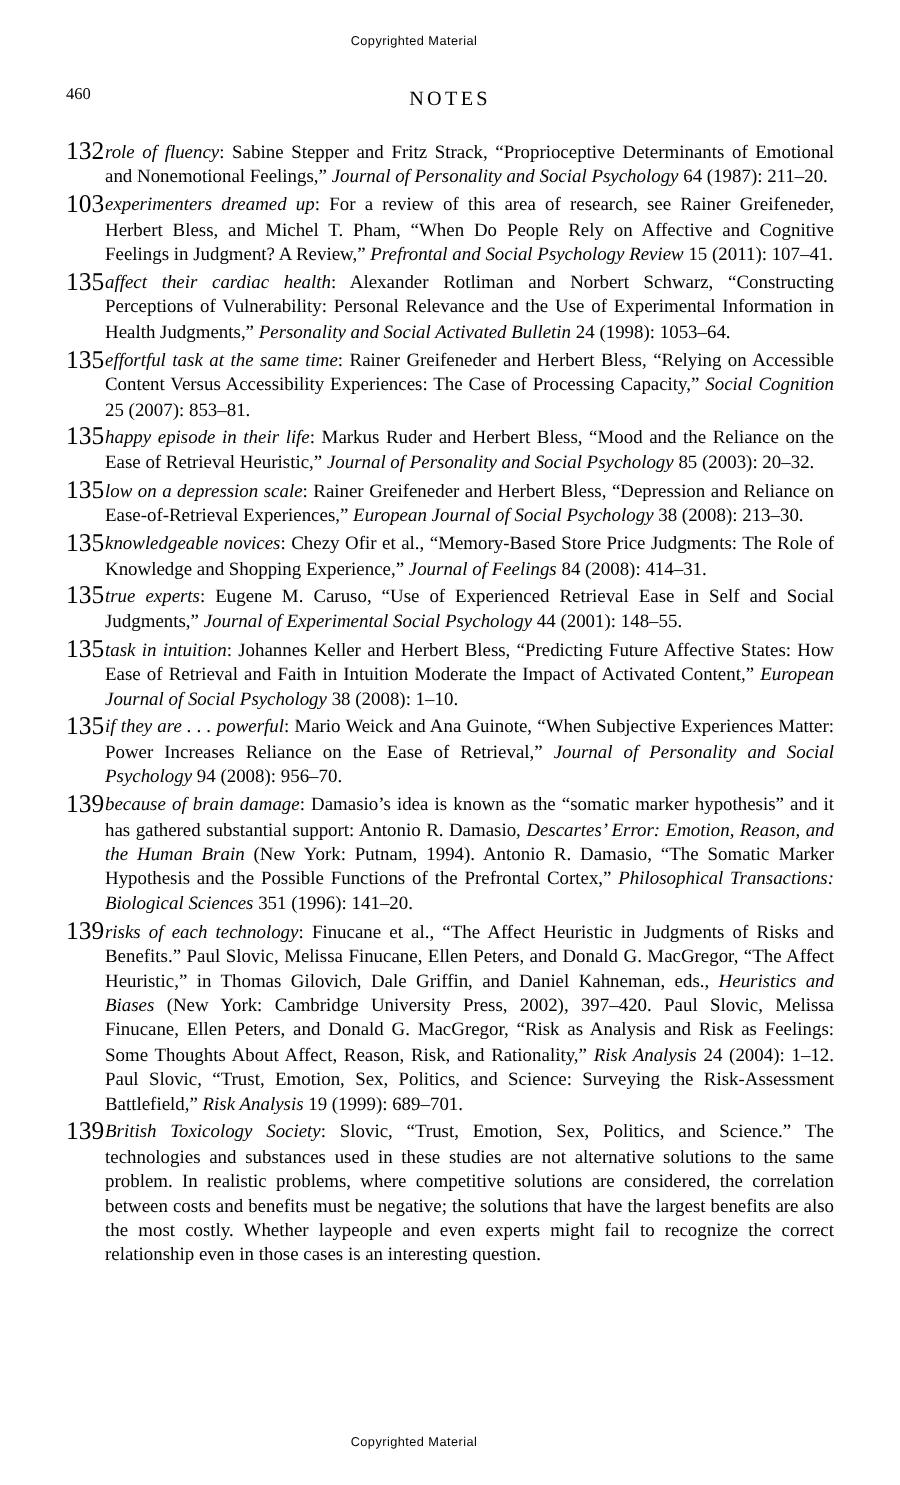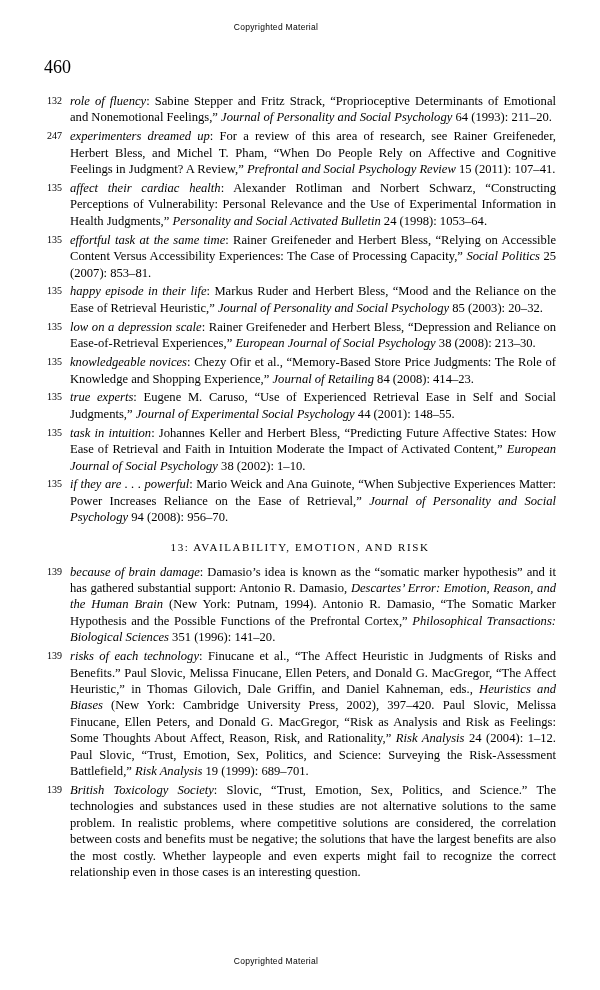--- a/index.html
+++ b/index.html
@@ -47,21 +47,21 @@
     position: absolute;
     top: 57px;
     left: 44px;
     width: 512px;
     height: 20px;
   }
   .folio {
     position: absolute;
     left: 0;
     top: 0;
-    font-size: 18px;
+    font-size: 11px;
   }
   .running-head {
     position: absolute;
     left: 0;
     top: 1px;
     width: 512px;
     text-align: center;
     font-size: 13.5px;
     letter-spacing: 2.2px;
   }
@@ -74,21 +74,21 @@
   .note {
     display: flex;
     align-items: flex-start;
     margin-bottom: 2.5px;
   }
   .note-num {
     width: 26px;
     flex: 0 0 26px;
     text-align: right;
     padding-right: 8px;
-    font-size: 10px;
+    font-size: 17px;
     line-height: 16.4px;
     box-sizing: border-box;
   }
   .note-body {
     flex: 1 1 auto;
     font-size: 12.6px;
     line-height: 16.4px;
     text-align: justify;
     text-justify: inter-word;
     hyphens: auto;
@@ -108,68 +108,68 @@
 </style>
 </head>
 <body>
 
 <div class="page">
 
   <div class="copyright-top">Copyrighted Material</div>
 
   <div class="header-row">
     <div class="folio">460</div>
+    <div class="running-head">NOTES</div>
   </div>
 
   <div class="content">
 
     <div id="group1">
         <div class="note">
           <div class="note-num">132</div>
-          <div class="note-body"><i>role of fluency</i><span>: Sabine Stepper and Fritz Strack, “Proprioceptive Determinants of Emotional and Nonemotional Feelings,” </span><i>Journal of Personality and Social Psychology</i><span> 64 (1993): 211–20.</span></div>
+          <div class="note-body"><i>role of fluency</i><span>: Sabine Stepper and Fritz Strack, “Proprioceptive Determinants of Emotional and Nonemotional Feelings,” </span><i>Journal of Personality and Social Psychology</i><span> 64 (1987): 211–20.</span></div>
         </div>
         <div class="note">
-          <div class="note-num">247</div>
+          <div class="note-num">103</div>
           <div class="note-body"><i>experimenters dreamed up</i><span>: For a review of this area of research, see Rainer Greifeneder, Herbert Bless, and Michel T. Pham, “When Do People Rely on Affective and Cognitive Feelings in Judgment? A Review,” </span><i>Prefrontal and Social Psychology Review</i><span> 15 (2011): 107–41.</span></div>
         </div>
         <div class="note">
           <div class="note-num">135</div>
           <div class="note-body"><i>affect their cardiac health</i><span>: Alexander Rotliman and Norbert Schwarz, “Constructing Perceptions of Vulnerability: Personal Relevance and the Use of Experimental Information in Health Judgments,” </span><i>Personality and Social Activated Bulletin</i><span> 24 (1998): 1053–64.</span></div>
         </div>
         <div class="note">
           <div class="note-num">135</div>
-          <div class="note-body"><i>effortful task at the same time</i><span>: Rainer Greifeneder and Herbert Bless, “Relying on Accessible Content Versus Accessibility Experiences: The Case of Processing Capacity,” </span><i>Social Politics</i><span> 25 (2007): 853–81.</span></div>
+          <div class="note-body"><i>effortful task at the same time</i><span>: Rainer Greifeneder and Herbert Bless, “Relying on Accessible Content Versus Accessibility Experiences: The Case of Processing Capacity,” </span><i>Social Cognition</i><span> 25 (2007): 853–81.</span></div>
         </div>
         <div class="note">
           <div class="note-num">135</div>
           <div class="note-body"><i>happy episode in their life</i><span>: Markus Ruder and Herbert Bless, “Mood and the Reliance on the Ease of Retrieval Heuristic,” </span><i>Journal of Personality and Social Psychology</i><span> 85 (2003): 20–32.</span></div>
         </div>
         <div class="note">
           <div class="note-num">135</div>
           <div class="note-body"><i>low on a depression scale</i><span>: Rainer Greifeneder and Herbert Bless, “Depression and Reliance on Ease-of-Retrieval Experiences,” </span><i>European Journal of Social Psychology</i><span> 38 (2008): 213–30.</span></div>
         </div>
         <div class="note">
           <div class="note-num">135</div>
-          <div class="note-body"><i>knowledgeable novices</i><span>: Chezy Ofir et al., “Memory-Based Store Price Judgments: The Role of Knowledge and Shopping Experience,” </span><i>Journal of Retailing</i><span> 84 (2008): 414–23.</span></div>
+          <div class="note-body"><i>knowledgeable novices</i><span>: Chezy Ofir et al., “Memory-Based Store Price Judgments: The Role of Knowledge and Shopping Experience,” </span><i>Journal of Feelings</i><span> 84 (2008): 414–31.</span></div>
         </div>
         <div class="note">
           <div class="note-num">135</div>
           <div class="note-body"><i>true experts</i><span>: Eugene M. Caruso, “Use of Experienced Retrieval Ease in Self and Social Judgments,” </span><i>Journal of Experimental Social Psychology</i><span> 44 (2001): 148–55.</span></div>
         </div>
         <div class="note">
           <div class="note-num">135</div>
-          <div class="note-body"><i>task in intuition</i><span>: Johannes Keller and Herbert Bless, “Predicting Future Affective States: How Ease of Retrieval and Faith in Intuition Moderate the Impact of Activated Content,” </span><i>European Journal of Social Psychology</i><span> 38 (2002): 1–10.</span></div>
+          <div class="note-body"><i>task in intuition</i><span>: Johannes Keller and Herbert Bless, “Predicting Future Affective States: How Ease of Retrieval and Faith in Intuition Moderate the Impact of Activated Content,” </span><i>European Journal of Social Psychology</i><span> 38 (2008): 1–10.</span></div>
         </div>
         <div class="note">
           <div class="note-num">135</div>
           <div class="note-body"><i>if they are . . . powerful</i><span>: Mario Weick and Ana Guinote, “When Subjective Experiences Matter: Power Increases Reliance on the Ease of Retrieval,” </span><i>Journal of Personality and Social Psychology</i><span> 94 (2008): 956–70.</span></div>
         </div>
       </div>
 
-    <div class="section-head">13: AVAILABILITY, EMOTION, AND RISK</div>
 
     <div id="group2">
         <div class="note">
           <div class="note-num">139</div>
           <div class="note-body"><i>because of brain damage</i><span>: Damasio’s idea is known as the “somatic marker hypothesis” and it has gathered substantial support: Antonio R. Damasio, </span><i>Descartes’ Error: Emotion, Reason, and the Human Brain</i><span> (New York: Putnam, 1994). Antonio R. Damasio, “The Somatic Marker Hypothesis and the Possible Functions of the Prefrontal Cortex,” </span><i>Philosophical Transactions: Biological Sciences</i><span> 351 (1996): 141–20.</span></div>
         </div>
         <div class="note">
           <div class="note-num">139</div>
           <div class="note-body"><i>risks of each technology</i><span>: Finucane et al., “The Affect Heuristic in Judgments of Risks and Benefits.” Paul Slovic, Melissa Finucane, Ellen Peters, and Donald G. MacGregor, “The Affect Heuristic,” in Thomas Gilovich, Dale Griffin, and Daniel Kahneman, eds., </span><i>Heuristics and Biases</i><span> (New York: Cambridge University Press, 2002), 397–420. Paul Slovic, Melissa Finucane, Ellen Peters, and Donald G. MacGregor, “Risk as Analysis and Risk as Feelings: Some Thoughts About Affect, Reason, Risk, and Rationality,” </span><i>Risk Analysis</i><span> 24 (2004): 1–12. Paul Slovic, “Trust, Emotion, Sex, Politics, and Science: Surveying the Risk-Assessment Battlefield,” </span><i>Risk Analysis</i><span> 19 (1999): 689–701.</span></div>
         </div>

